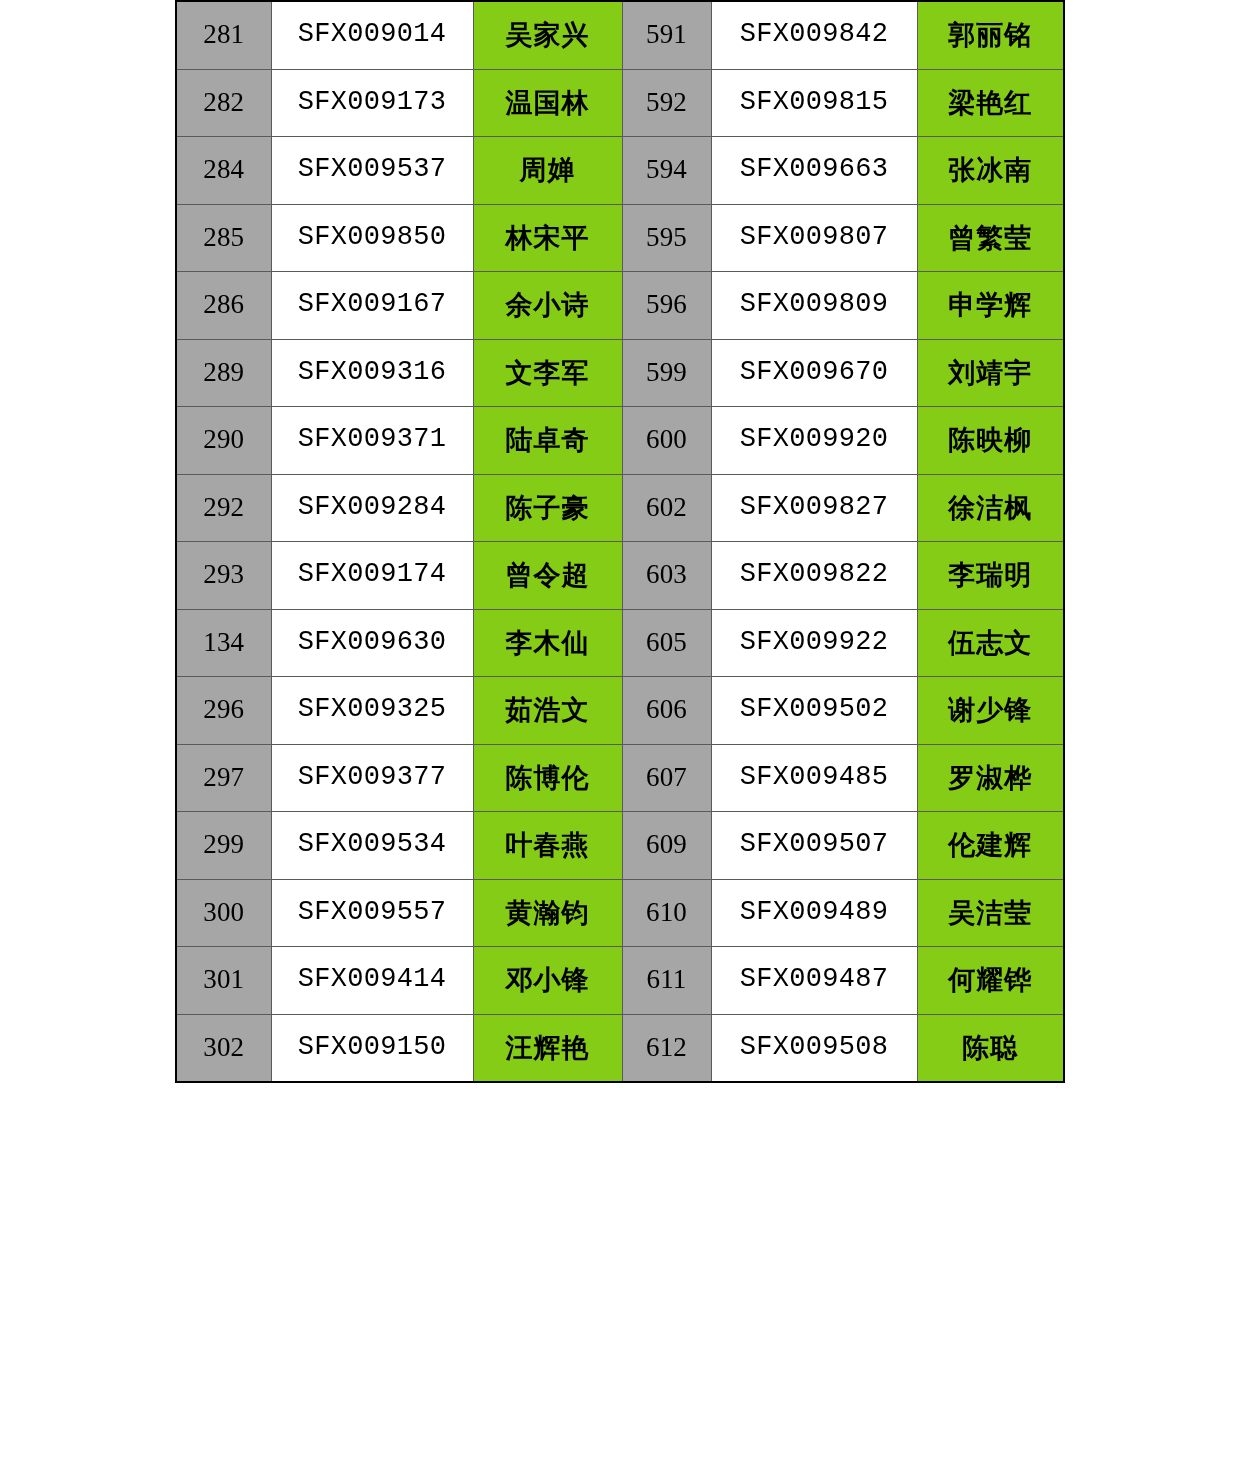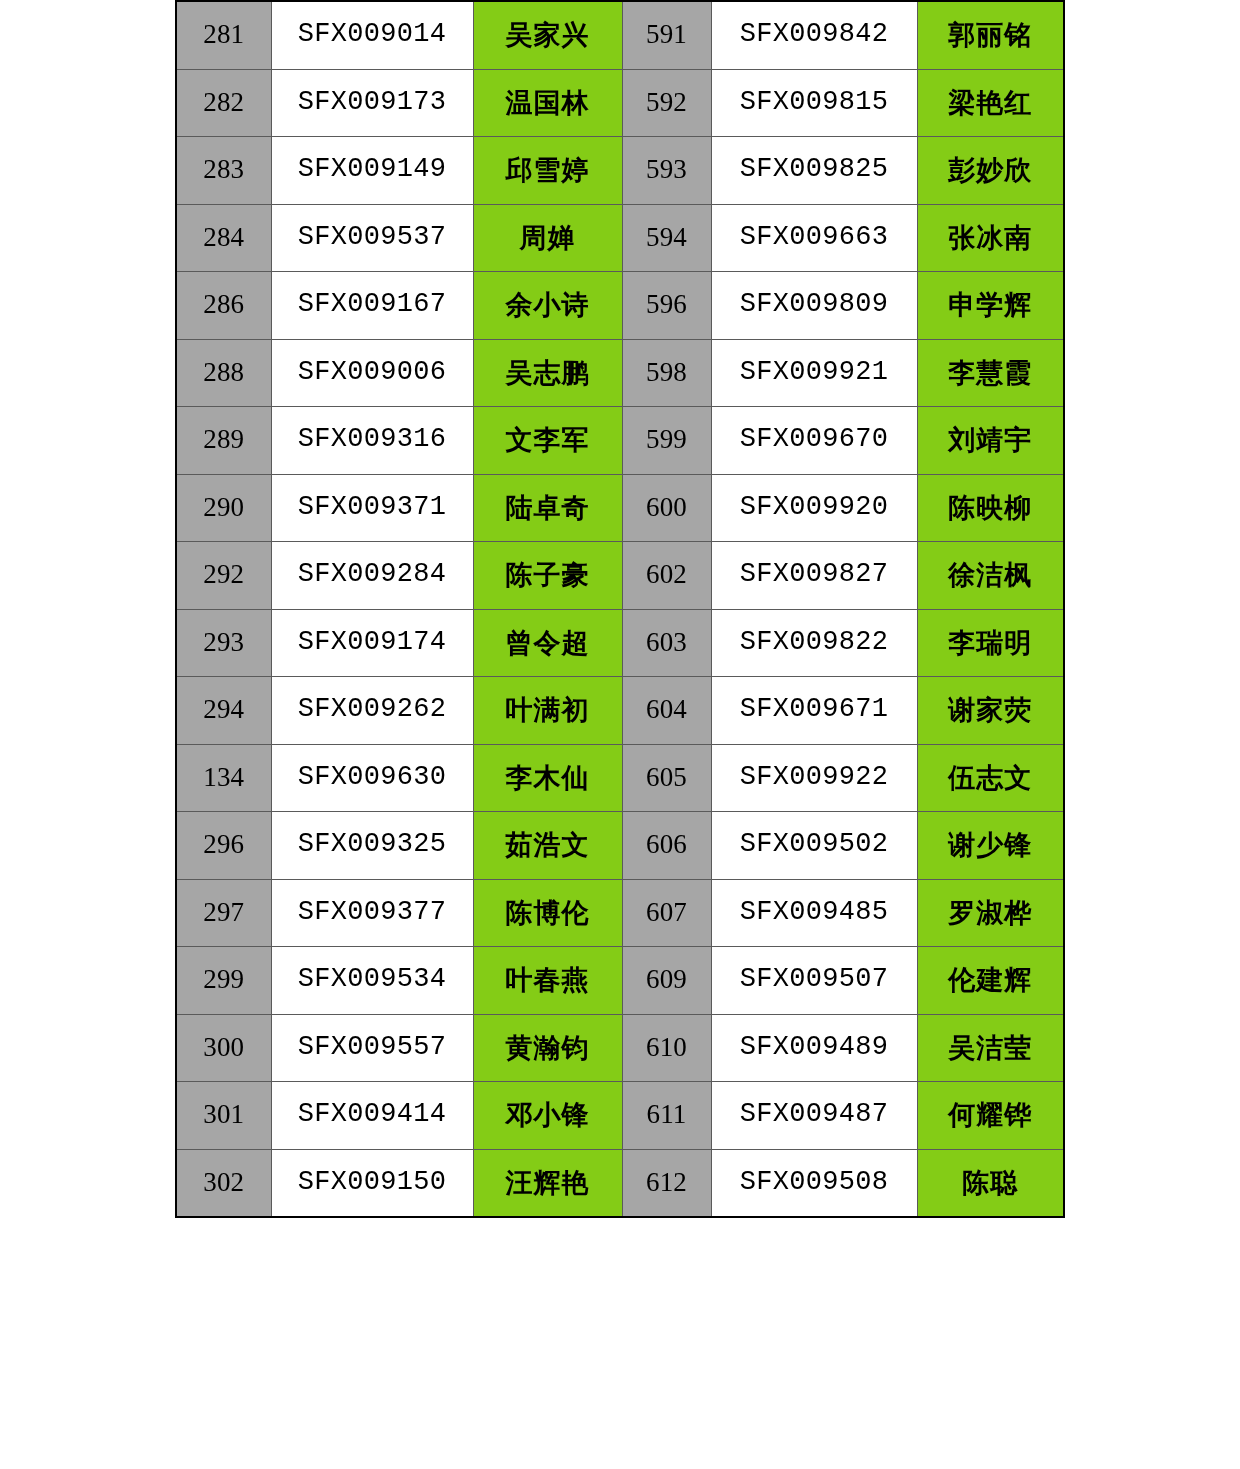--- a/index.html
+++ b/index.html
@@ -109,52 +109,44 @@
           </tr>
           <tr>
             <td class="seq">282</td>
             <td class="id">SFX009173</td>
             <td class="name">温国林</td>
             <td class="seq">592</td>
             <td class="id">SFX009815</td>
             <td class="name">梁艳红</td>
           </tr>
           <tr>
-            <td class="seq">283</td>
-            <td class="id">SFX009149</td>
-            <td class="name">邱雪婷</td>
-            <td class="seq">593</td>
-            <td class="id">SFX009825</td>
-            <td class="name">彭妙欣</td>
-          </tr>
-          <tr>
             <td class="seq">284</td>
             <td class="id">SFX009537</td>
             <td class="name">周婵</td>
             <td class="seq">594</td>
             <td class="id">SFX009663</td>
             <td class="name">张冰南</td>
           </tr>
           <tr>
+            <td class="seq">285</td>
+            <td class="id">SFX009850</td>
+            <td class="name">林宋平</td>
+            <td class="seq">595</td>
+            <td class="id">SFX009807</td>
+            <td class="name">曾繁莹</td>
+          </tr>
+          <tr>
             <td class="seq">286</td>
             <td class="id">SFX009167</td>
             <td class="name">余小诗</td>
             <td class="seq">596</td>
             <td class="id">SFX009809</td>
             <td class="name">申学辉</td>
           </tr>
           <tr>
-            <td class="seq">288</td>
-            <td class="id">SFX009006</td>
-            <td class="name">吴志鹏</td>
-            <td class="seq">598</td>
-            <td class="id">SFX009921</td>
-            <td class="name">李慧霞</td>
-          </tr>
-          <tr>
             <td class="seq">289</td>
             <td class="id">SFX009316</td>
             <td class="name">文李军</td>
             <td class="seq">599</td>
             <td class="id">SFX009670</td>
             <td class="name">刘靖宇</td>
           </tr>
           <tr>
             <td class="seq">290</td>
             <td class="id">SFX009371</td>
@@ -173,28 +165,20 @@
           </tr>
           <tr>
             <td class="seq">293</td>
             <td class="id">SFX009174</td>
             <td class="name">曾令超</td>
             <td class="seq">603</td>
             <td class="id">SFX009822</td>
             <td class="name">李瑞明</td>
           </tr>
           <tr>
-            <td class="seq">294</td>
-            <td class="id">SFX009262</td>
-            <td class="name">叶满初</td>
-            <td class="seq">604</td>
-            <td class="id">SFX009671</td>
-            <td class="name">谢家荧</td>
-          </tr>
-          <tr>
             <td class="seq">134</td>
             <td class="id">SFX009630</td>
             <td class="name">李木仙</td>
             <td class="seq">605</td>
             <td class="id">SFX009922</td>
             <td class="name">伍志文</td>
           </tr>
           <tr>
             <td class="seq">296</td>
             <td class="id">SFX009325</td>

